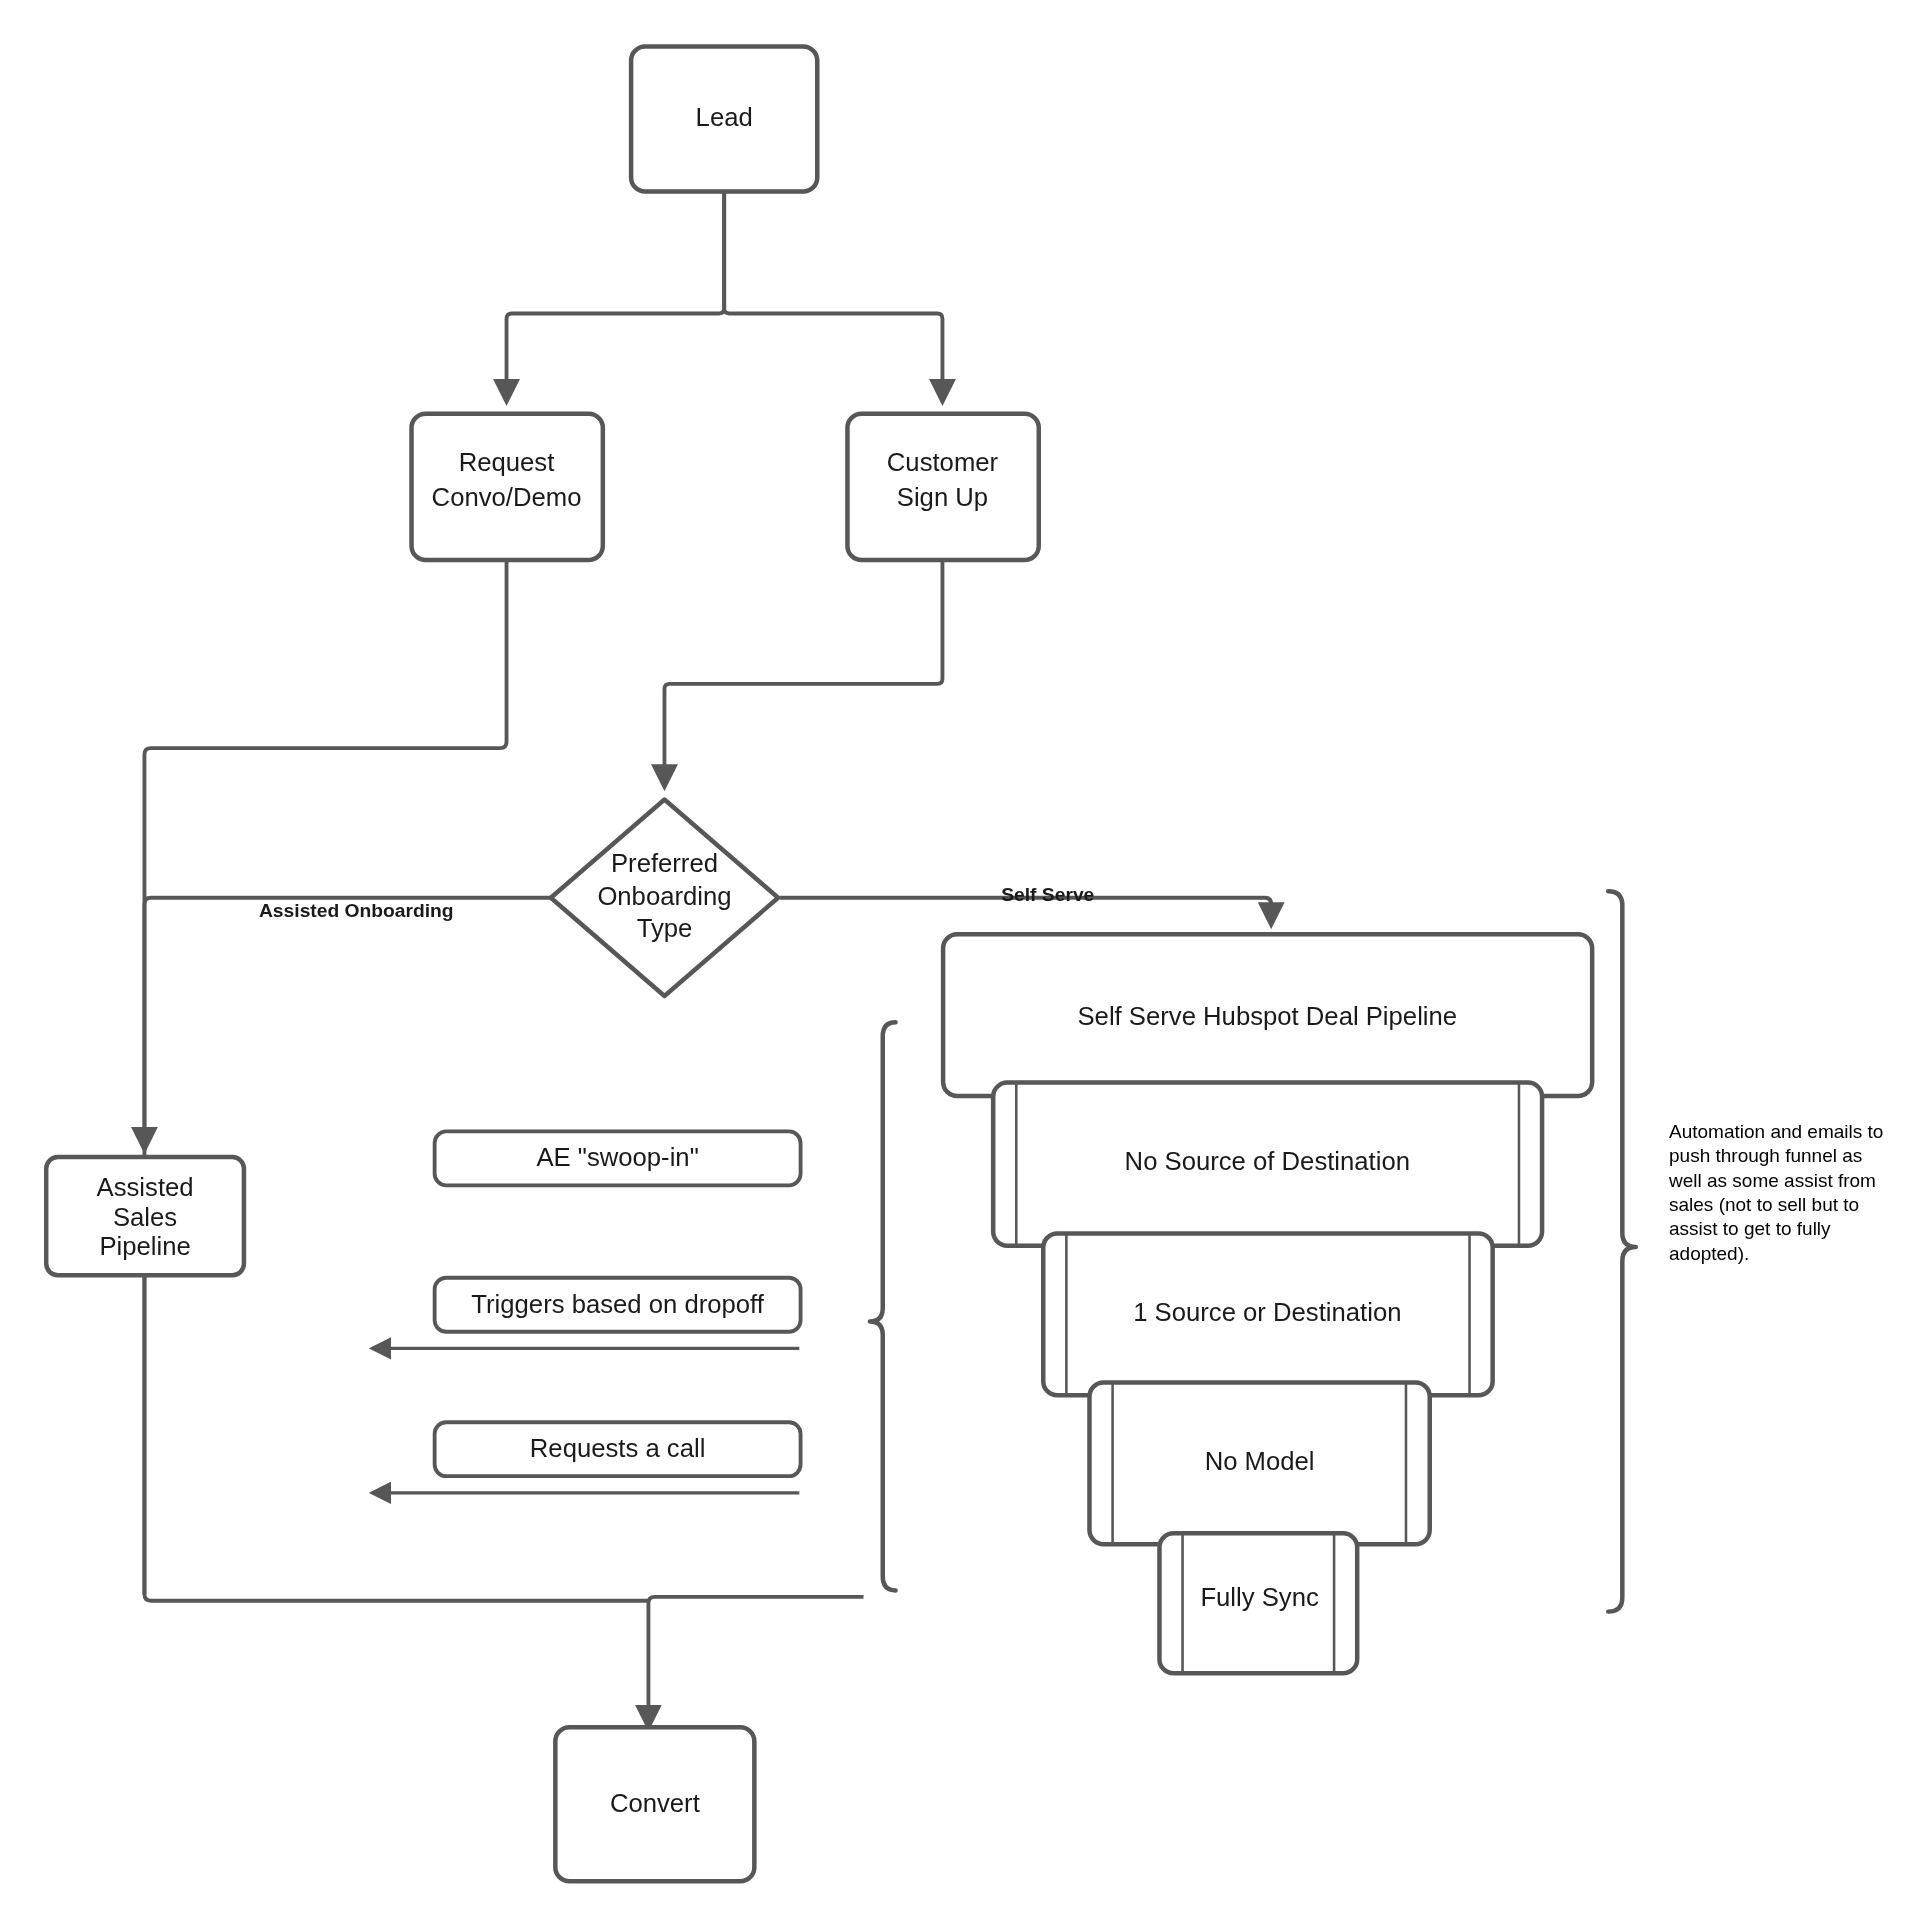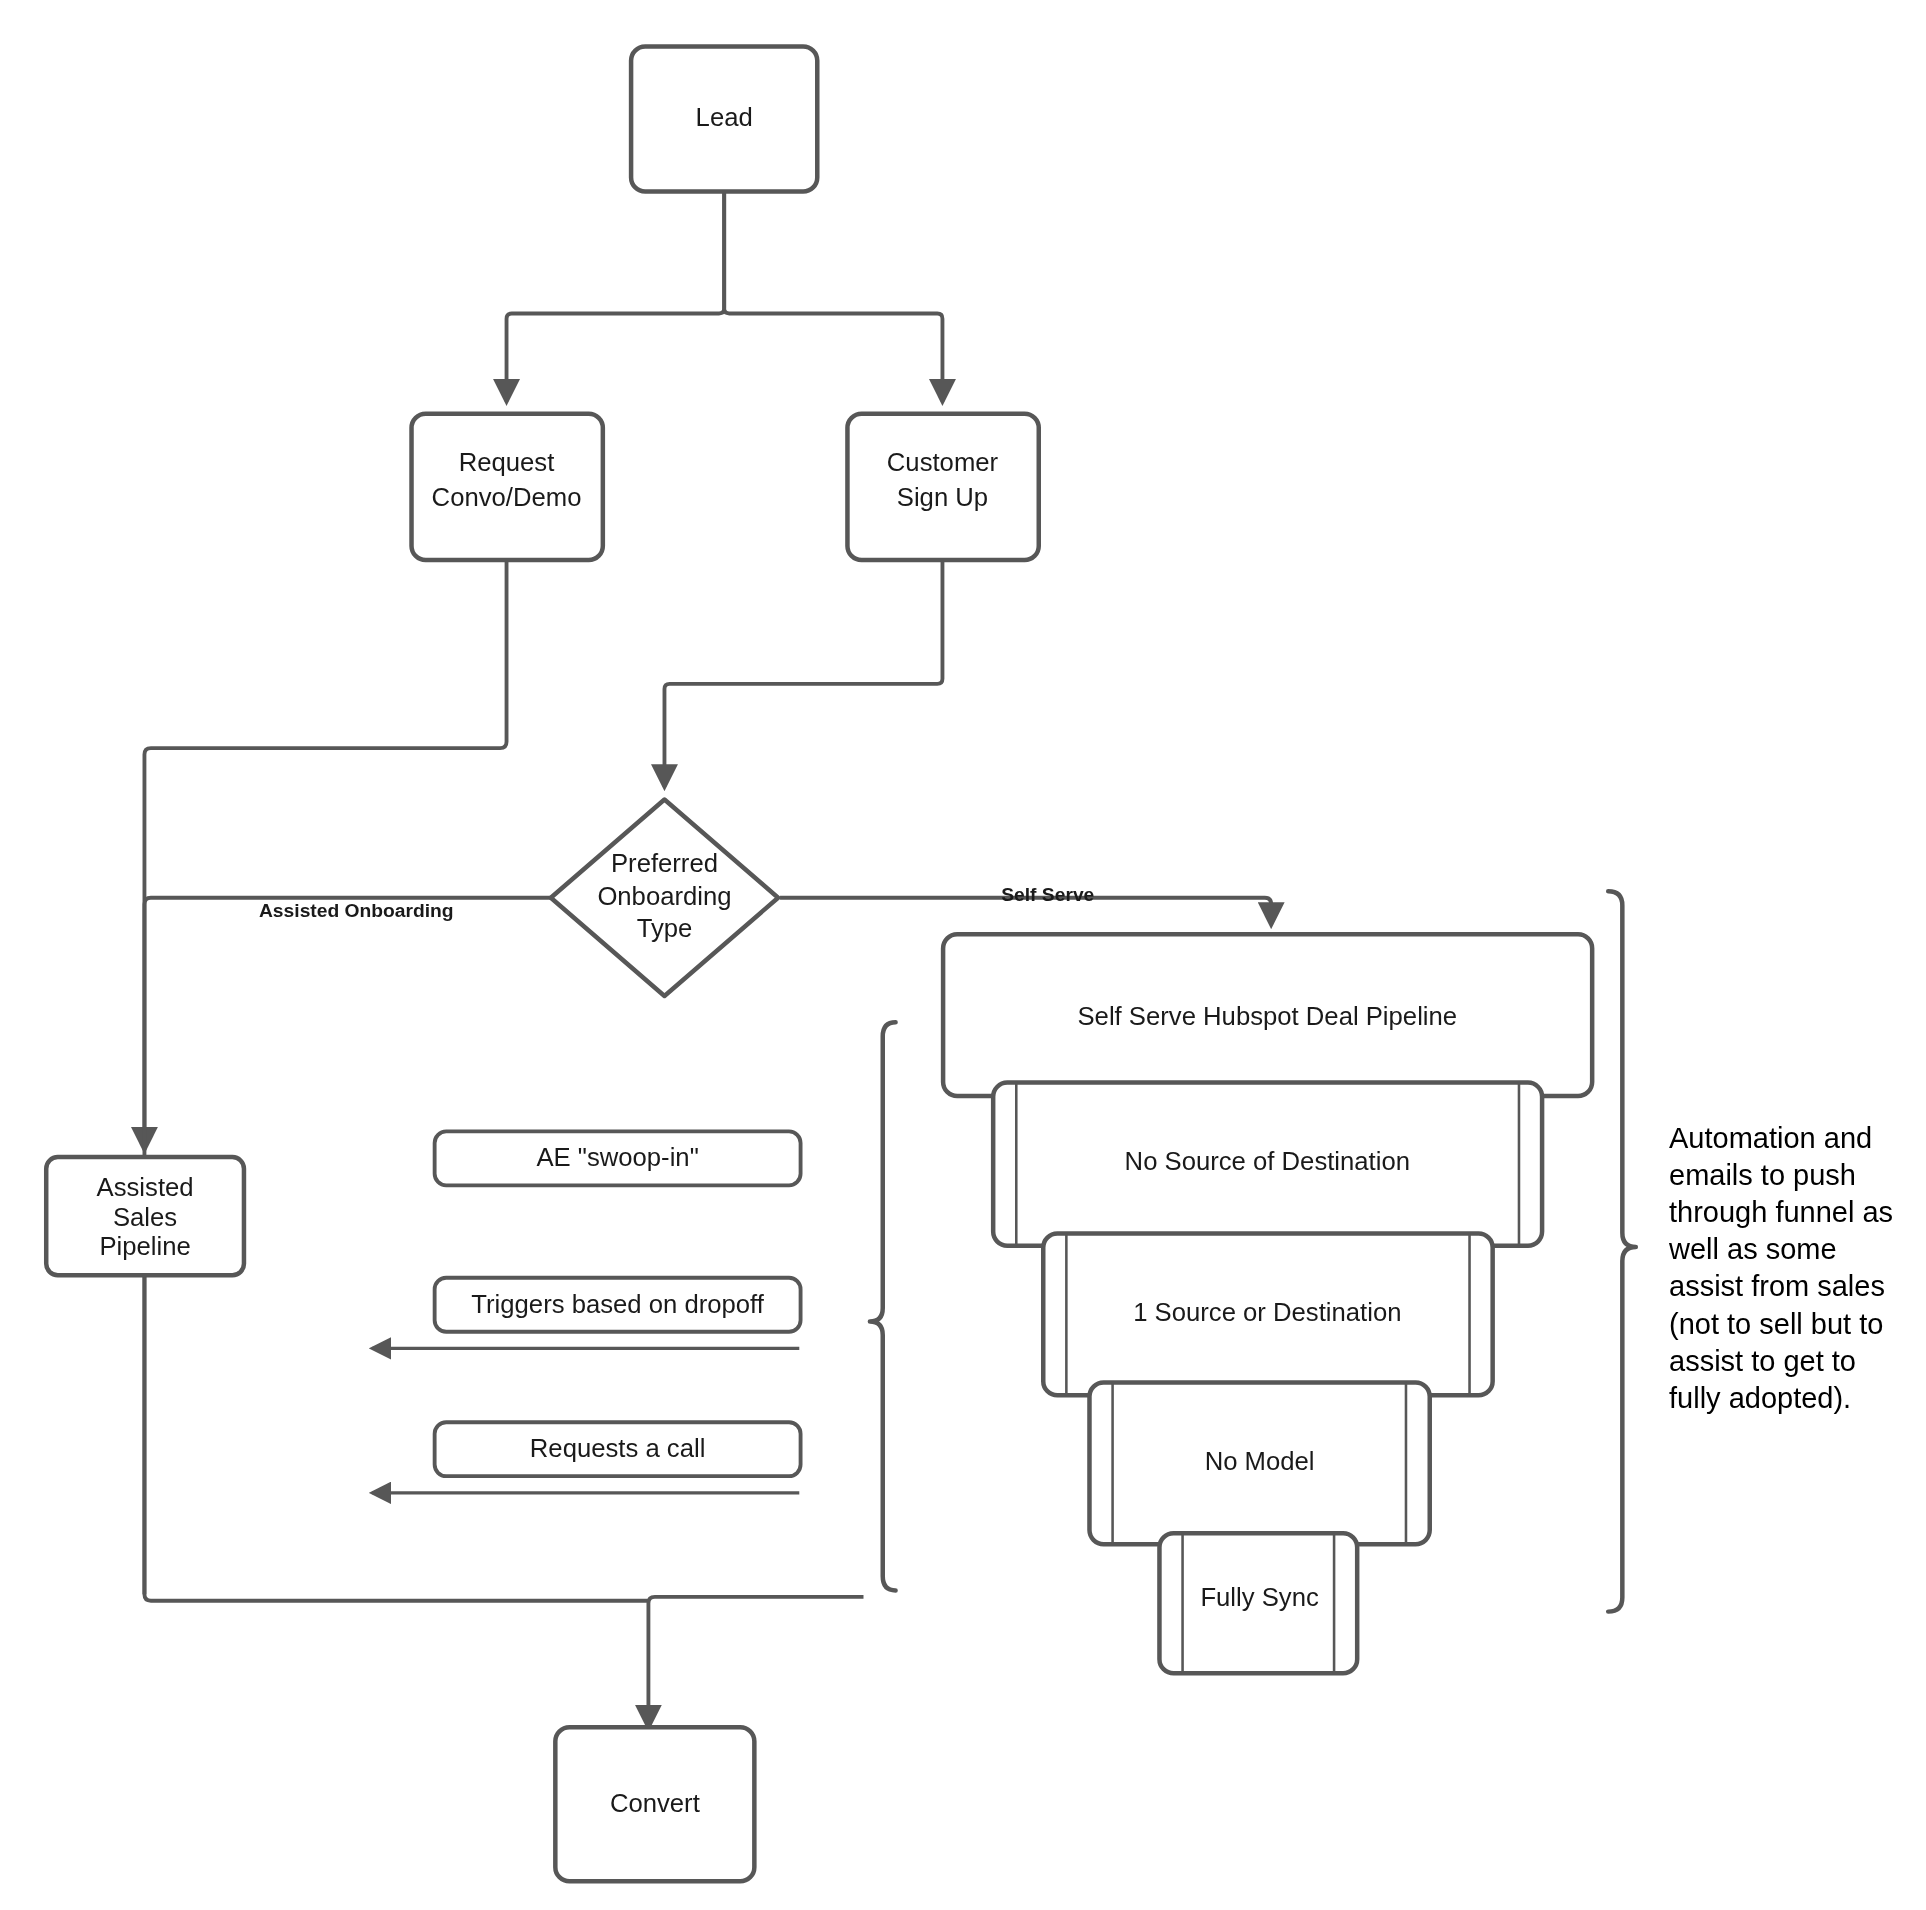--- a/index.html
+++ b/index.html
@@ -73,21 +73,21 @@
   .edge-label {
     font-family: "Liberation Sans", sans-serif;
     font-size: 30px;
     font-weight: bold;
     fill: #1a1a1a;
     text-anchor: middle;
     dominant-baseline: middle;
   }
   .note-text {
     font-family: "Liberation Sans", sans-serif;
-    font-size: 29px;
+    font-size: 19px;
     fill: #1a1a1a;
     line-height: 1.28;
   }
   .note-box {
     position: absolute;
     left: 1669px;
     top: 1120px;
     width: 225px;
   }
 </style>

